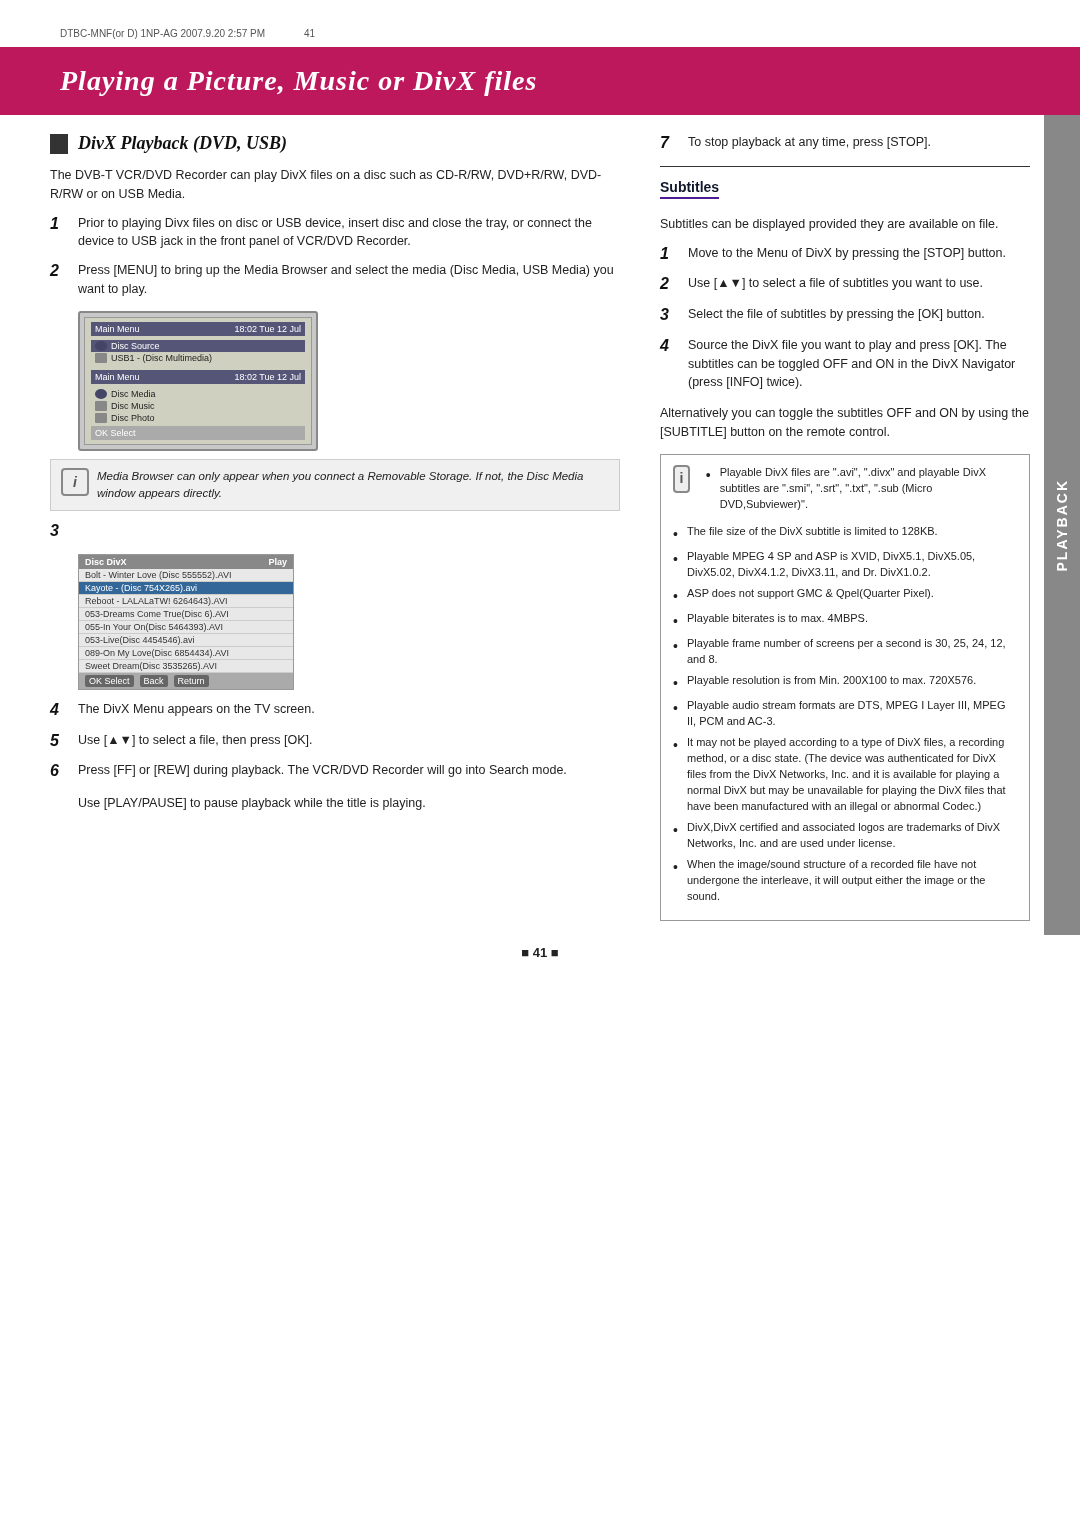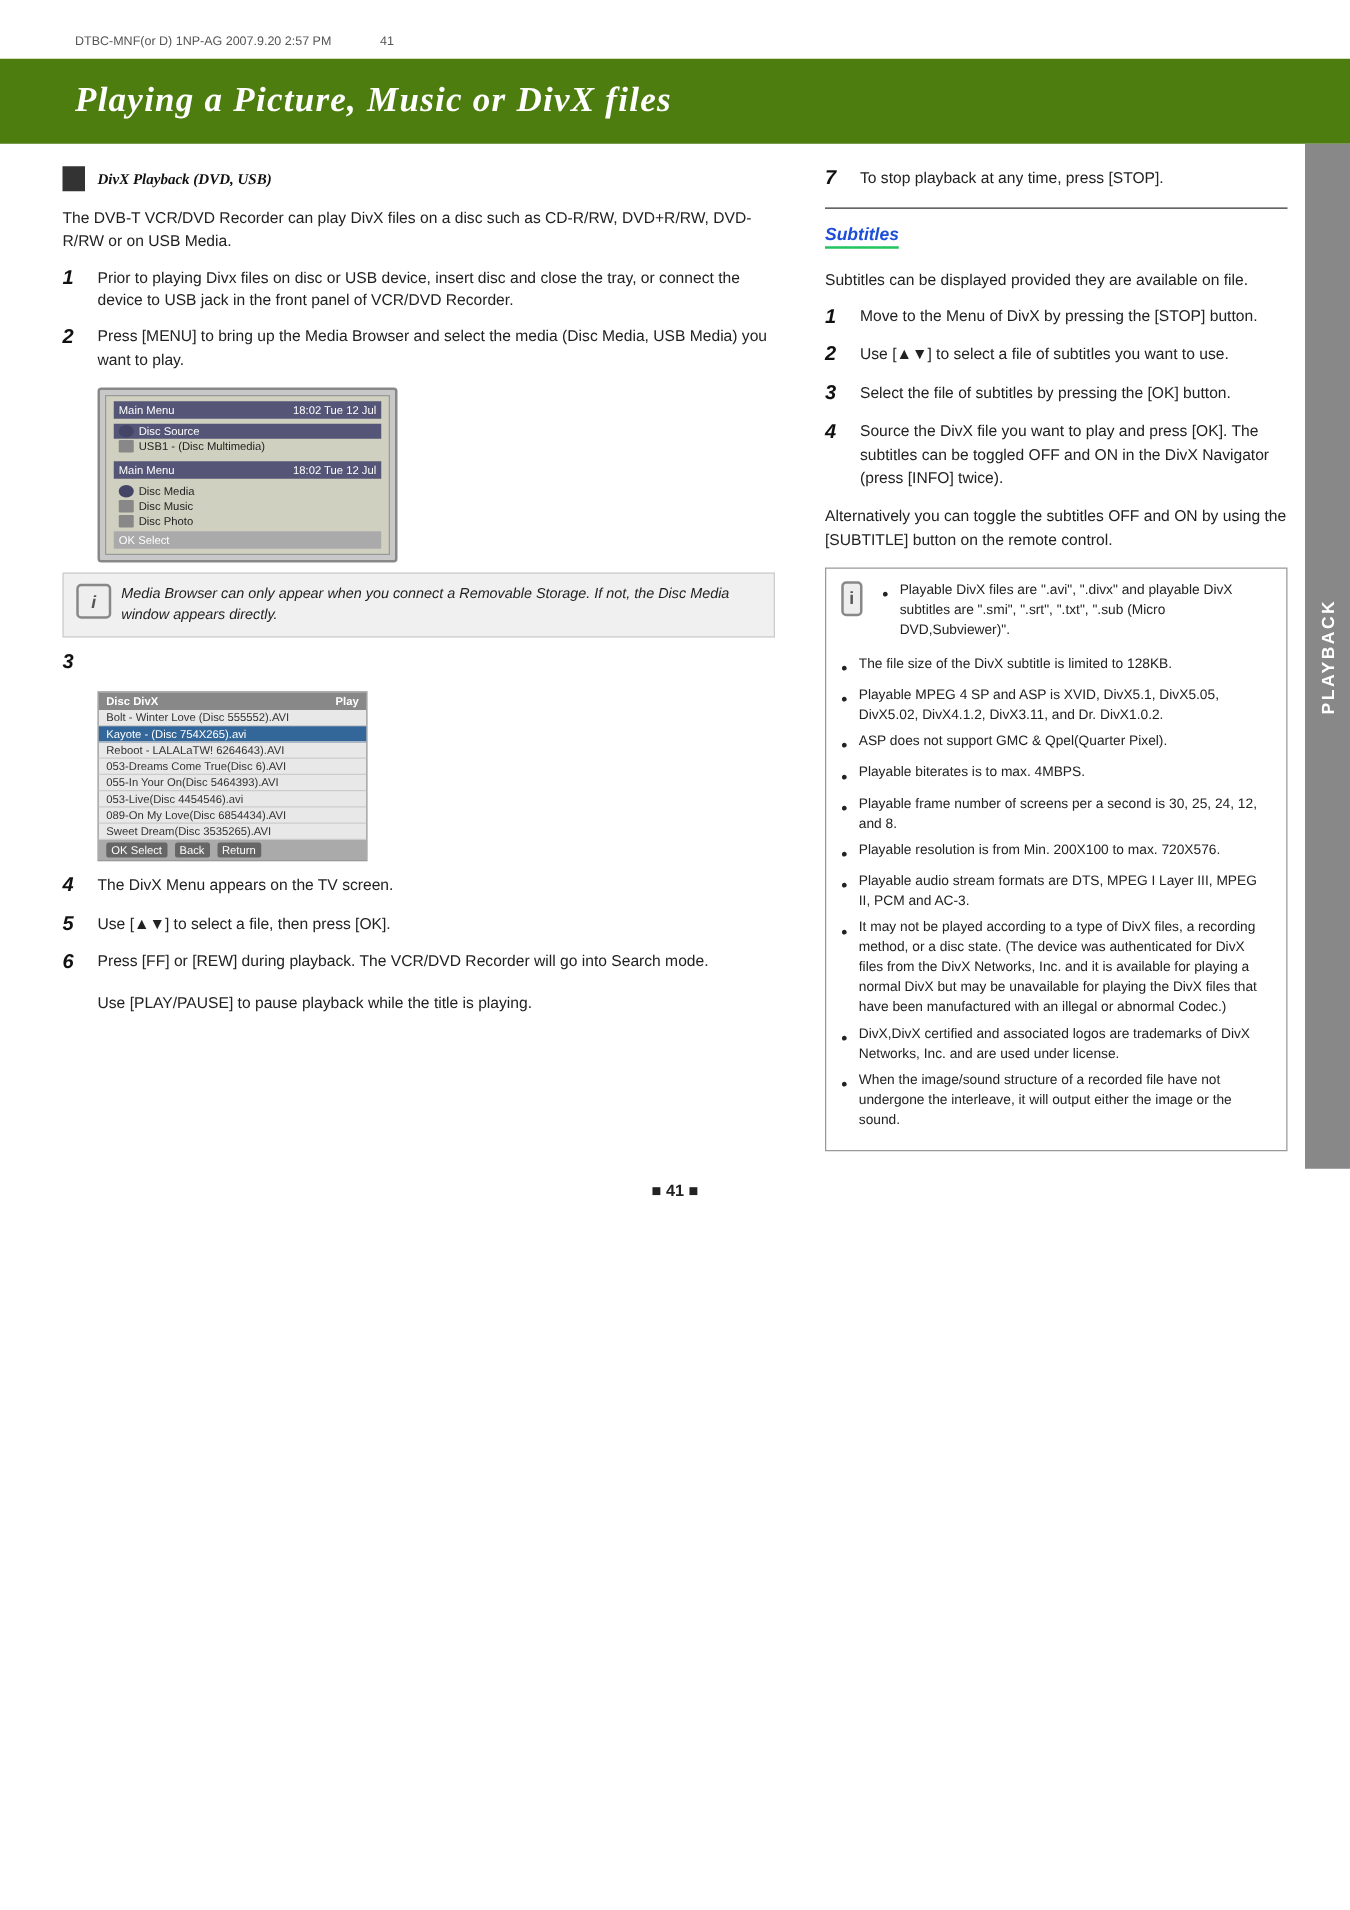--- a/index.html
+++ b/index.html
@@ -24,21 +24,21 @@
     
     .header-meta {
       font-size: 10px;
       color: #555;
       padding: 8px 60px;
       border-bottom: none;
     }
 
     
     .page-title-section {
-      background: #4d7c0f;
+      background: #be185d;
       margin: 0 0 0 0;
       padding: 18px 60px 18px 60px;
       position: relative;
     }
     .page-title {
       font-size: 28px;
       font-style: italic;
       font-weight: bold;
       color: #fff;
       font-family: Georgia, serif;
@@ -62,33 +62,32 @@
       margin-bottom: 12px;
     }
     .section-heading-bar {
       width: 18px;
       height: 20px;
       background: #333;
       margin-right: 10px;
       flex-shrink: 0;
     }
     .section-heading h2 {
-      font-size: 12px;
+      font-size: 18px;
       font-style: italic;
       font-weight: bold;
       color: #111;
       font-family: Georgia, serif;
     }
 
     .subsection-heading {
       font-size: 14px;
       font-weight: bold;
-      font-style: italic;
-      color: #1d4ed8;
-      border-bottom: 2px solid #22c55e;
+      color: #0f172a;
+      border-bottom: 2px solid #4c1d95;
       padding-bottom: 2px;
       margin-bottom: 8px;
       display: inline-block;
     }
 
     
     .body-text {
       font-size: 12.5px;
       line-height: 1.5;
       color: #222;

